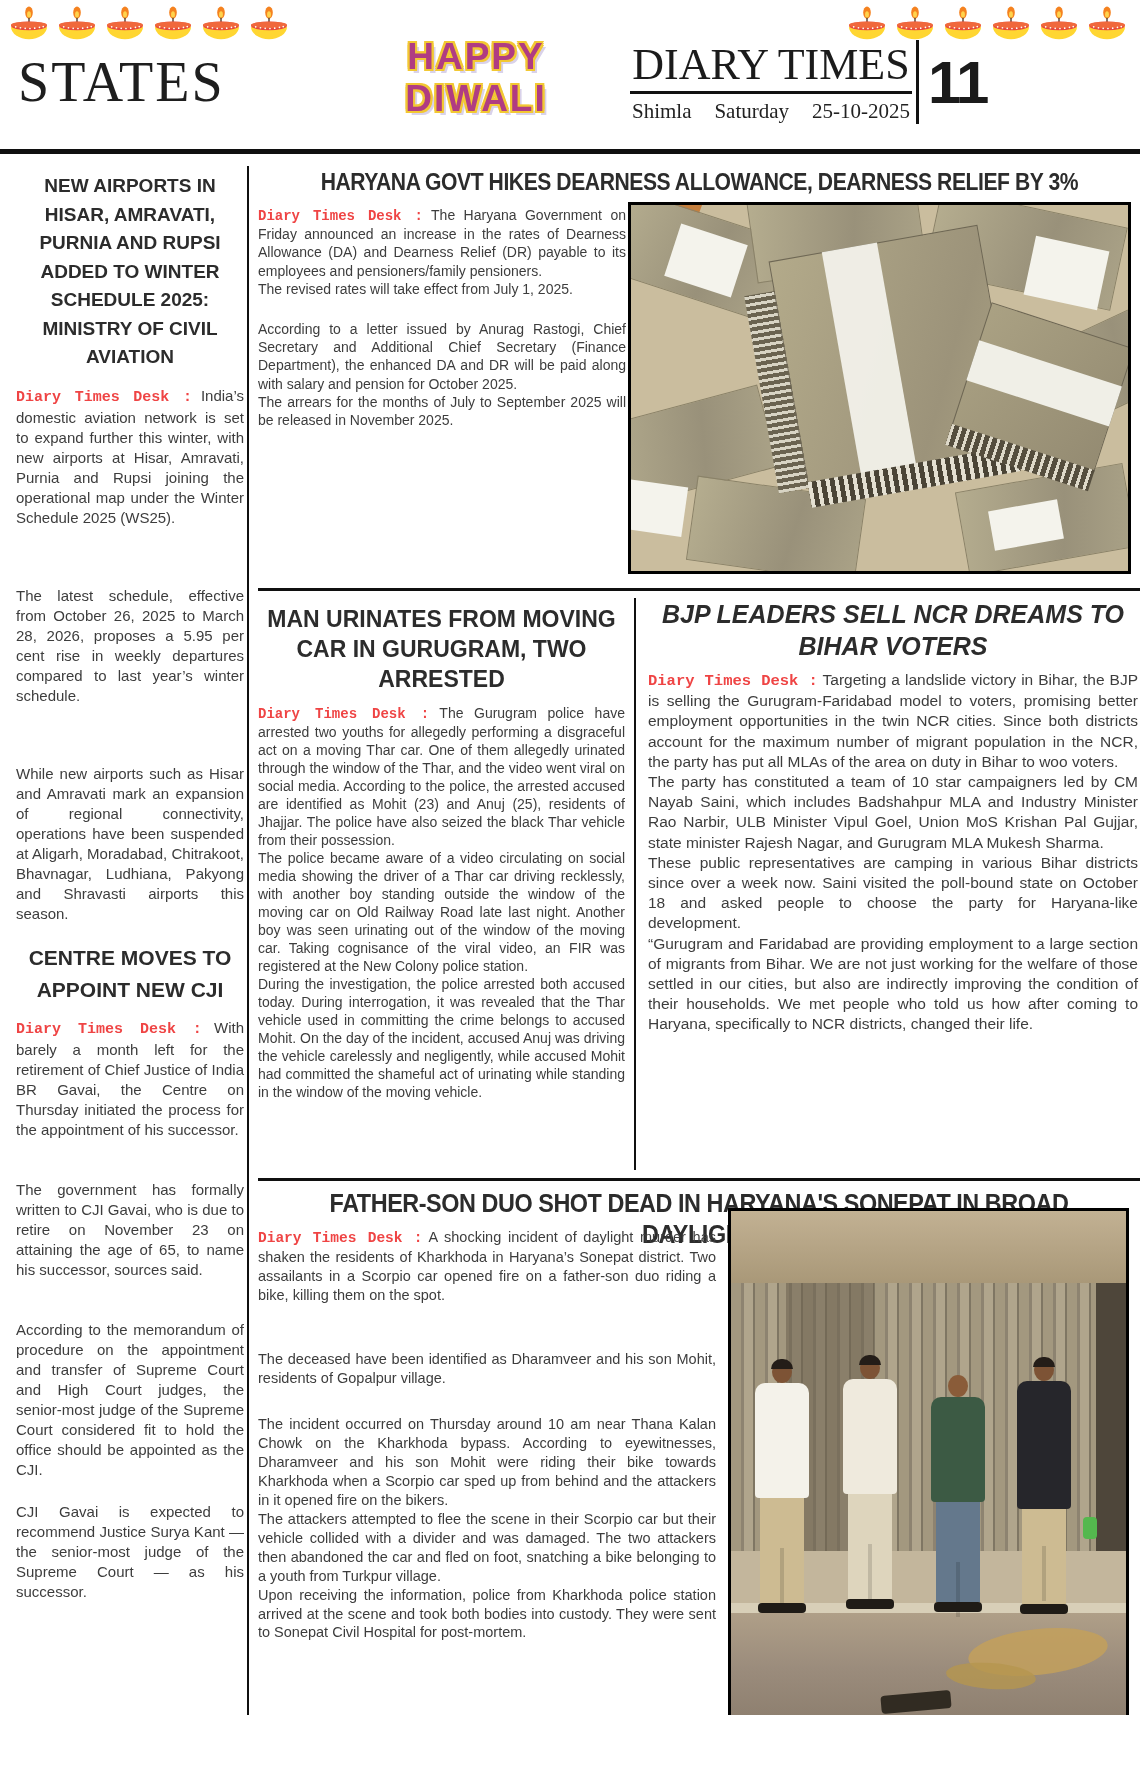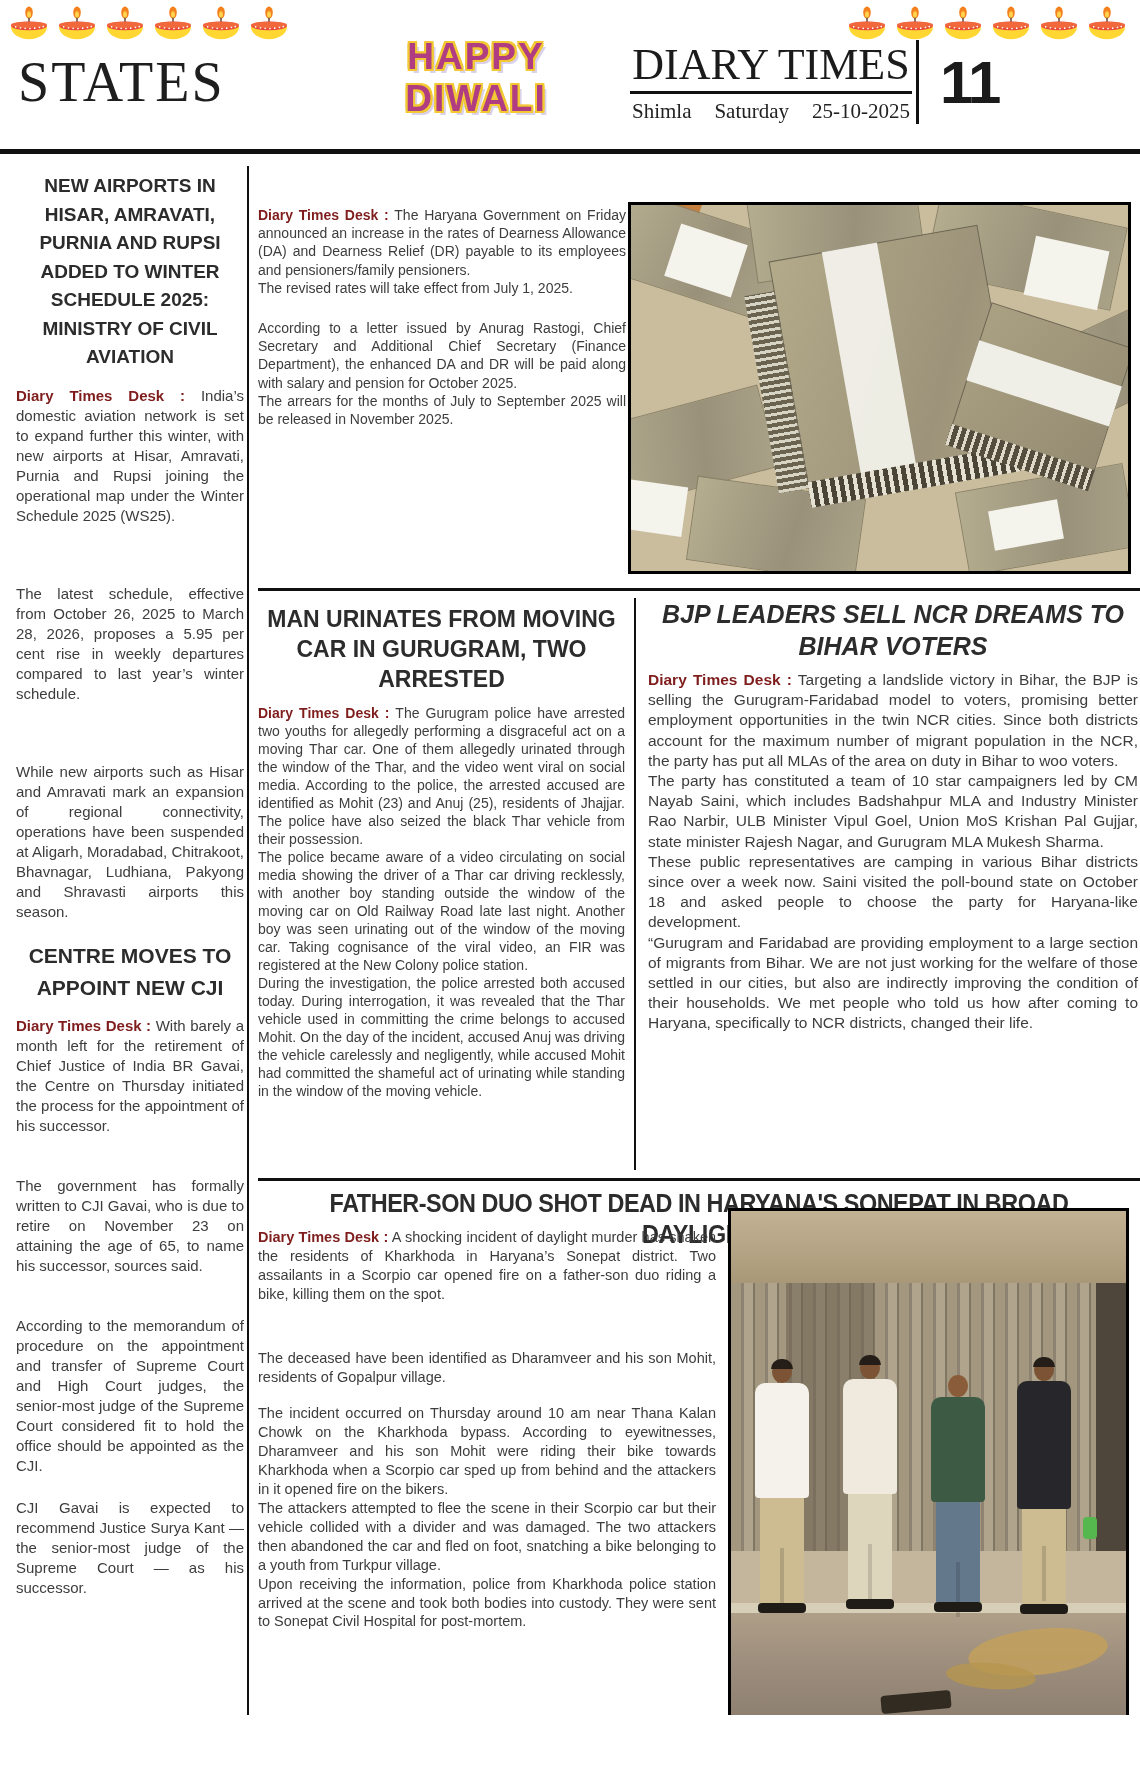--- a/index.html
+++ b/index.html
@@ -19,34 +19,34 @@
           text-shadow:-2px 0 #f2c833,2px 0 #f2c833,0 -2px #f2c833,0 2px #f2c833,
                       -2px -2px #f2c833,2px 2px #f2c833,-2px 2px #f2c833,2px -2px #f2c833,
                       4px 4px 0 #d9d2ea;}
   .diwali span{display:block;}
   .mast{position:absolute;left:630px;top:42px;width:282px;text-align:center;}
   .mast-title{font-family:"Liberation Serif",serif;font-size:44px;line-height:46px;color:#1b1b1b;
               border-bottom:3px solid #111;padding-bottom:3px;}
   .dateline{display:flex;justify-content:space-between;font-family:"Liberation Serif",serif;
             font-size:21px;color:#222;margin-top:5px;padding:0 2px;}
   .pagewrap{position:absolute;left:916px;top:40px;height:84px;border-left:3px solid #111;
-            padding-left:21px;display:flex;align-items:center;}
+            padding-left:9px;display:flex;align-items:center;}
   .pagenum{font-size:60px;font-weight:bold;color:#1b1b1b;letter-spacing:-2px;}
 
   
   .hrule{position:absolute;background:#101010;}
   .vrule{position:absolute;background:#101010;}
 
   
   h2{margin:0;color:#2c2c2c;font-weight:bold;text-align:center;}
   p{margin:0;text-align:justify;color:#3d3d3d;}
-  .desk{font-weight:bold;color:#7f1d1d;}
+  .desk{font-weight:bold;color:#ef4444;font-family:Liberation Mono, monospace;}
   .g0{margin-bottom:0;}
   .g22{margin-bottom:22px;}
-  .g28{margin-bottom:18px;}
+  .g28{margin-bottom:28px;}
   .g40{margin-bottom:40px;}
   .g45{margin-bottom:45px;}
   .g58{margin-bottom:58px;}
 
   .col-left{position:absolute;left:16px;top:172px;width:228px;}
   .col-left h2.t1{font-size:19px;line-height:28.5px;margin-bottom:14px;}
   .col-left h2.t2{font-size:21px;line-height:32px;margin-top:0;margin-bottom:12px;}
   .col-left p{font-size:15px;line-height:20px;}
 
   .sec-haryana{position:absolute;left:258px;top:168px;width:882px;height:420px;}
@@ -395,20 +395,21 @@
       <p class="g40"><strong class="desk">Diary Times Desk :</strong> <span>With barely a month left for the retirement of Chief Justice of India BR Gavai, the Centre on Thursday initiated the process for the appointment of his successor.</span></p>
       <p class="g40">The government has formally written to CJI Gavai, who is due to retire on November 23 on attaining the age of 65, to name his successor, sources said.</p>
       <p class="g22">According to the memorandum of procedure on the appointment and transfer of Supreme Court and High Court judges, the senior-most judge of the Supreme Court considered fit to hold the office should be appointed as the CJI.</p>
       <p class="g0">CJI Gavai is expected to recommend Justice Surya Kant — the senior-most judge of the Supreme Court — as his successor.</p>
     </article>
   </div>
 
   <div class="vrule" style="left:247px;top:166px;width:2px;height:1596px;"></div>
 
   <section class="sec-haryana">
+    <h2 class="headline-cond"><span class="sq">HARYANA GOVT HIKES DEARNESS ALLOWANCE, DEARNESS RELIEF BY 3%</span></h2>
     <div class="ha-body">
       <p class="g0"><strong class="desk">Diary Times Desk :</strong> <span>The Haryana Government on Friday announced an increase in the rates of Dearness Allowance (DA) and Dearness Relief (DR) payable to its employees and pensioners/family pensioners.</span></p>
       <p class="g22">The revised rates will take effect from July 1, 2025.</p>
       <p class="g0">According to a letter issued by Anurag Rastogi, Chief Secretary and Additional Chief Secretary (Finance Department), the enhanced DA and DR will be paid along with salary and pension for October 2025.</p>
       <p class="g0">The arrears for the months of July to September 2025 will be released in November 2025.</p>
     </div>
 
     <div class="money-photo">
       <div class="orange-sliver"></div>
       <div class="note" style="left:-20px;top:8px;transform:rotate(18deg);"></div>

